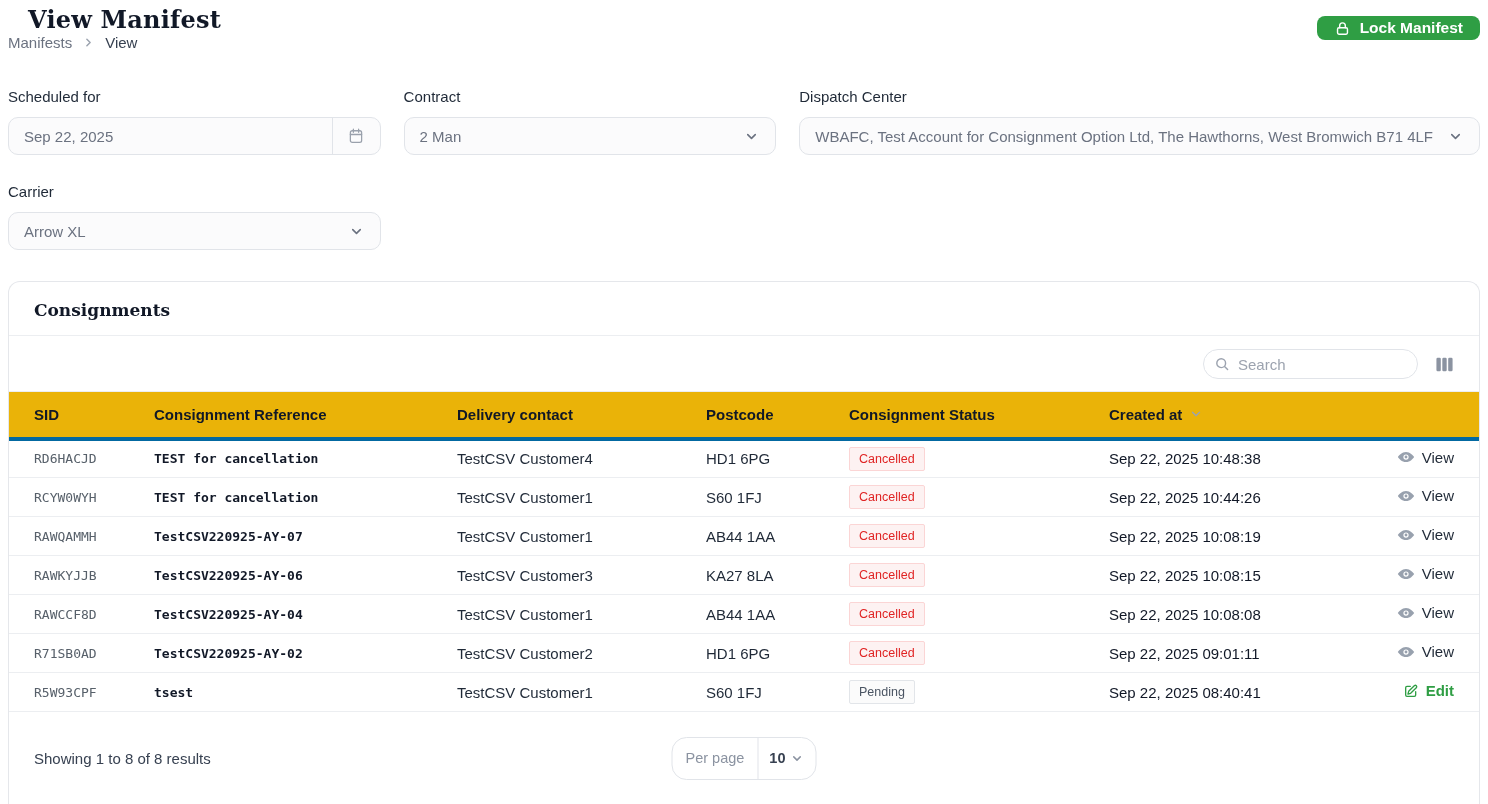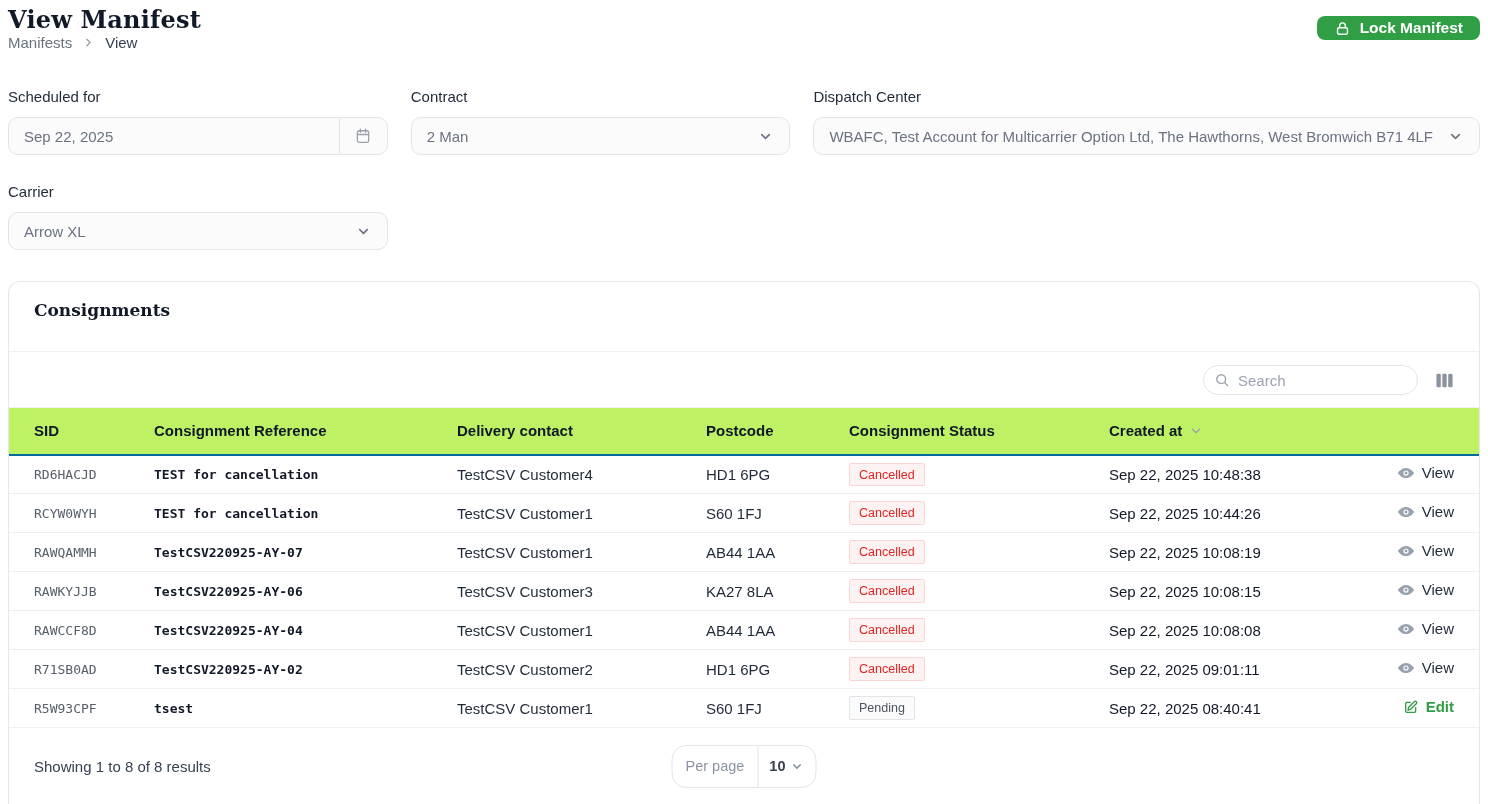--- a/index.html
+++ b/index.html
@@ -8,21 +8,21 @@
     background: #ffffff;
     font-family: "Liberation Sans", sans-serif;
     color: #1f2937;
   }
   .page { padding: 0 8px; height: 100%; display: flex; flex-direction: column; }
 
   
   .page-header { display: flex; justify-content: space-between; align-items: flex-start; padding-top: 5px; }
   h1.page-title {
     font-family: "DejaVu Serif", serif;
-    font-size: 24px; font-weight: 700; color: #111827; letter-spacing: .2px;
+    font-size: 24px; font-weight: 700; color: #111827; letter-spacing: .2px; margin-left: 20px;
   }
   .breadcrumb { display: flex; align-items: center; gap: 10px; font-size: 15px; }
   .crumb-muted { color: #6b7280; }
   .crumb-current { color: #374151; }
   .lock-btn {
     margin-top: 11px; display: inline-flex; align-items: center; gap: 9px;
     background: #2f9e44; color: #fff; border: none; border-radius: 8px;
     height: 24px; padding: 0 17px; font-size: 15.5px; font-weight: 700;
     font-family: "Liberation Sans", sans-serif; cursor: pointer;
   }
@@ -43,37 +43,37 @@
     display: flex; align-items: center; justify-content: center; flex: none; cursor: pointer;
   }
   .select { cursor: pointer; }
   .select .chev { margin-right: 16px; flex: none; }
 
   
   .card {
     margin-top: 31px; border: 1px solid #e5e7eb; border-radius: 12px 12px 0 0; border-bottom: none;
     background: #fff; flex: 1; display: flex; flex-direction: column; overflow: hidden;
   }
-  .card-header { padding: 18px 25px 31px; border-bottom: 1px solid #eceef1; }
+  .card-header { padding: 18px 25px 15px; border-bottom: 1px solid #eceef1; }
   .card-header h2 { font-family: "DejaVu Serif", serif; font-size: 17px; font-weight: 700; color: #111827; }
   .toolbar { display: flex; justify-content: flex-end; align-items: center; padding: 13px 25px 12px; gap: 17px; }
   .search {
     width: 215px; height: 30px; border: 1px solid #e1e4e9; border-radius: 15px;
     display: flex; align-items: center; padding: 0 10px; gap: 8px; background: #fff;
   }
   .search input {
     border: none; outline: none; flex: 1; min-width: 0; font-size: 15px;
     font-family: "Liberation Sans", sans-serif; color: #374151; background: transparent;
   }
   .search input::placeholder { color: #9ca3af; }
   .cols-btn { background: none; border: none; cursor: pointer; display: flex; align-items: center; padding: 0; }
 
   
   table { width: 100%; border-collapse: collapse; table-layout: fixed; }
-  thead tr { background: #bef264; border-top: 1px solid #eceef1; border-bottom: 2px solid #0369a1; height: 47px; }
+  thead tr { background: #eab308; border-top: 1px solid #eceef1; border-bottom: 4px solid #0369a1; height: 47px; }
   th { text-align: left; font-size: 15px; font-weight: 700; color: #111827; padding: 0; }
   th:first-child, td:first-child { padding-left: 25px; }
   .th-sort { display: inline-flex; align-items: center; gap: 7px; cursor: pointer; }
   tbody tr { border-bottom: 1px solid #eceef1; height: 39px; }
   td { font-size: 15px; color: #1f2937; padding: 0; }
   td.sid { font-family: "DejaVu Sans Mono", monospace; font-size: 13px; color: #57606a; }
   td.ref { font-family: "DejaVu Sans Mono", monospace; font-size: 13px; font-weight: 700; color: #111827; }
   td.created { color: #111827; }
   .badge {
     display: inline-block; font-size: 12.5px; line-height: 1; padding: 5px 9px 4px;
@@ -146,21 +146,21 @@
         <span class="input-value">2 Man</span>
         <svg class="chev" viewBox="0 0 16 16" width="15" height="15" fill="none" stroke="#6b7280" stroke-width="1.7" stroke-linecap="round" stroke-linejoin="round">
             <path d="M4 6l4 4 4-4"></path>
           </svg>
       </div>
     </div>
 
     <div class="field">
       <label>Dispatch Center</label>
       <div class="input select">
-        <span class="input-value">WBAFC, Test Account for Multicarrier Option Ltd, The Hawthorns, West Bromwich B71 4LF</span>
+        <span class="input-value">WBAFC, Test Account for Consignment Option Ltd, The Hawthorns, West Bromwich B71 4LF</span>
         <svg class="chev" viewBox="0 0 16 16" width="15" height="15" fill="none" stroke="#6b7280" stroke-width="1.7" stroke-linecap="round" stroke-linejoin="round">
             <path d="M4 6l4 4 4-4"></path>
           </svg>
       </div>
     </div>
 
     <div class="field">
       <label>Carrier</label>
       <div class="input select">
         <span class="input-value">Arrow XL</span>

